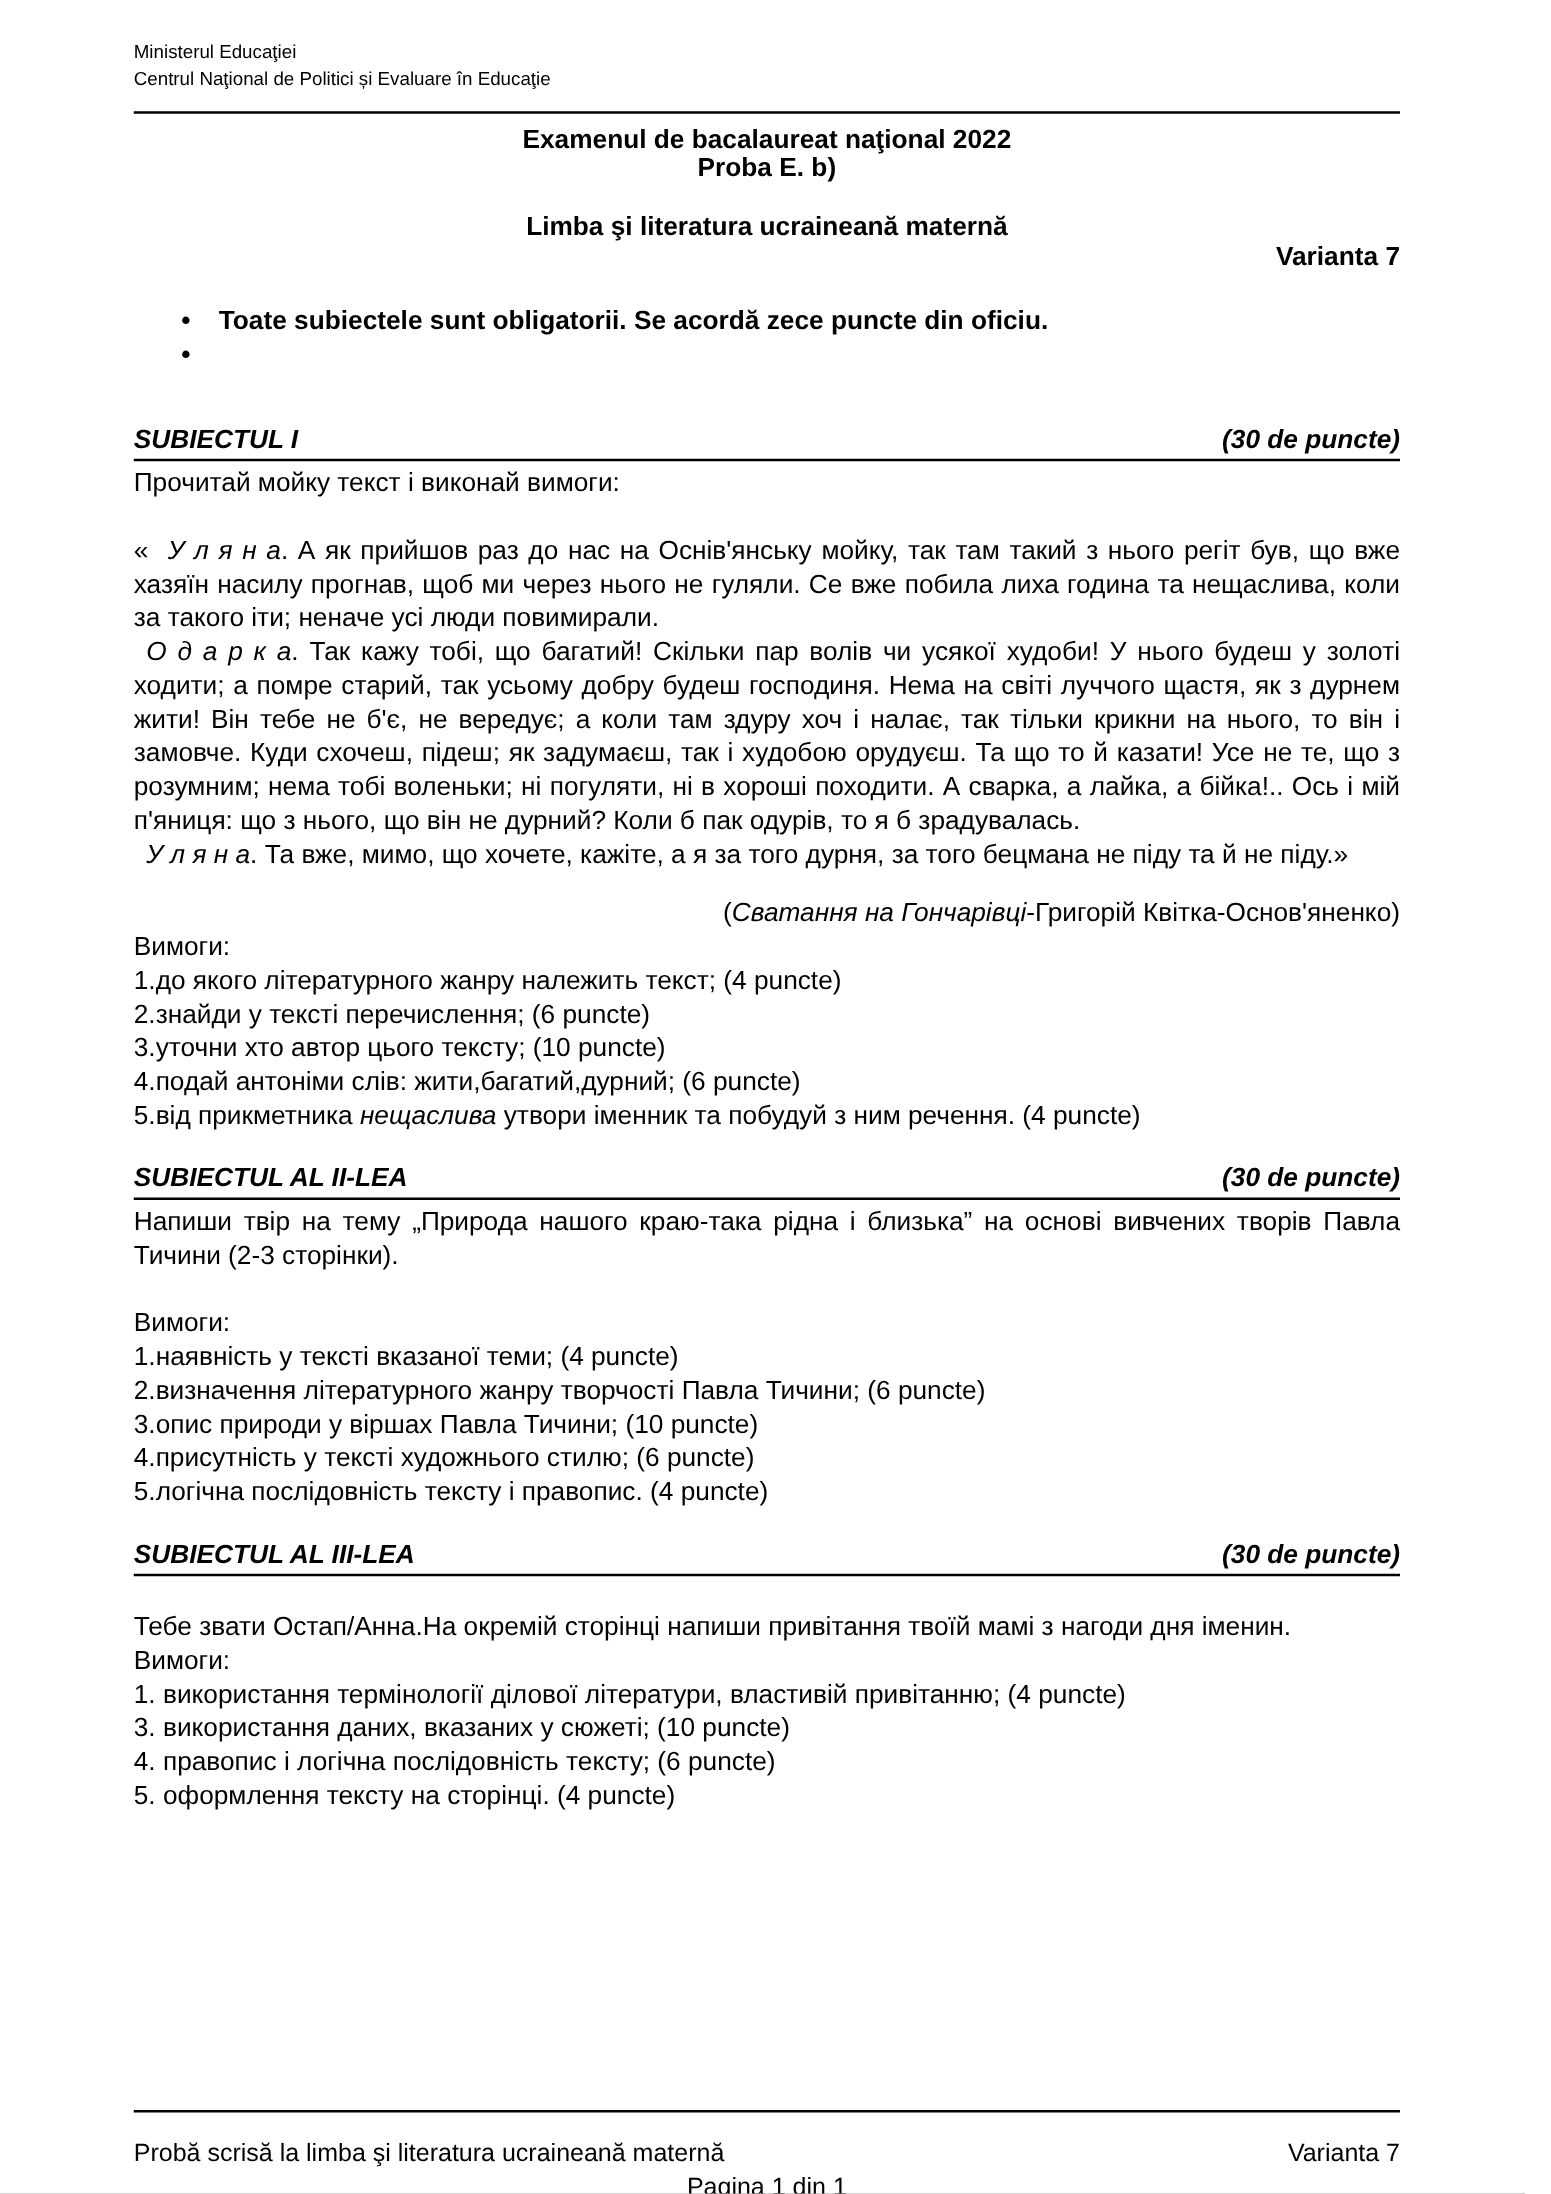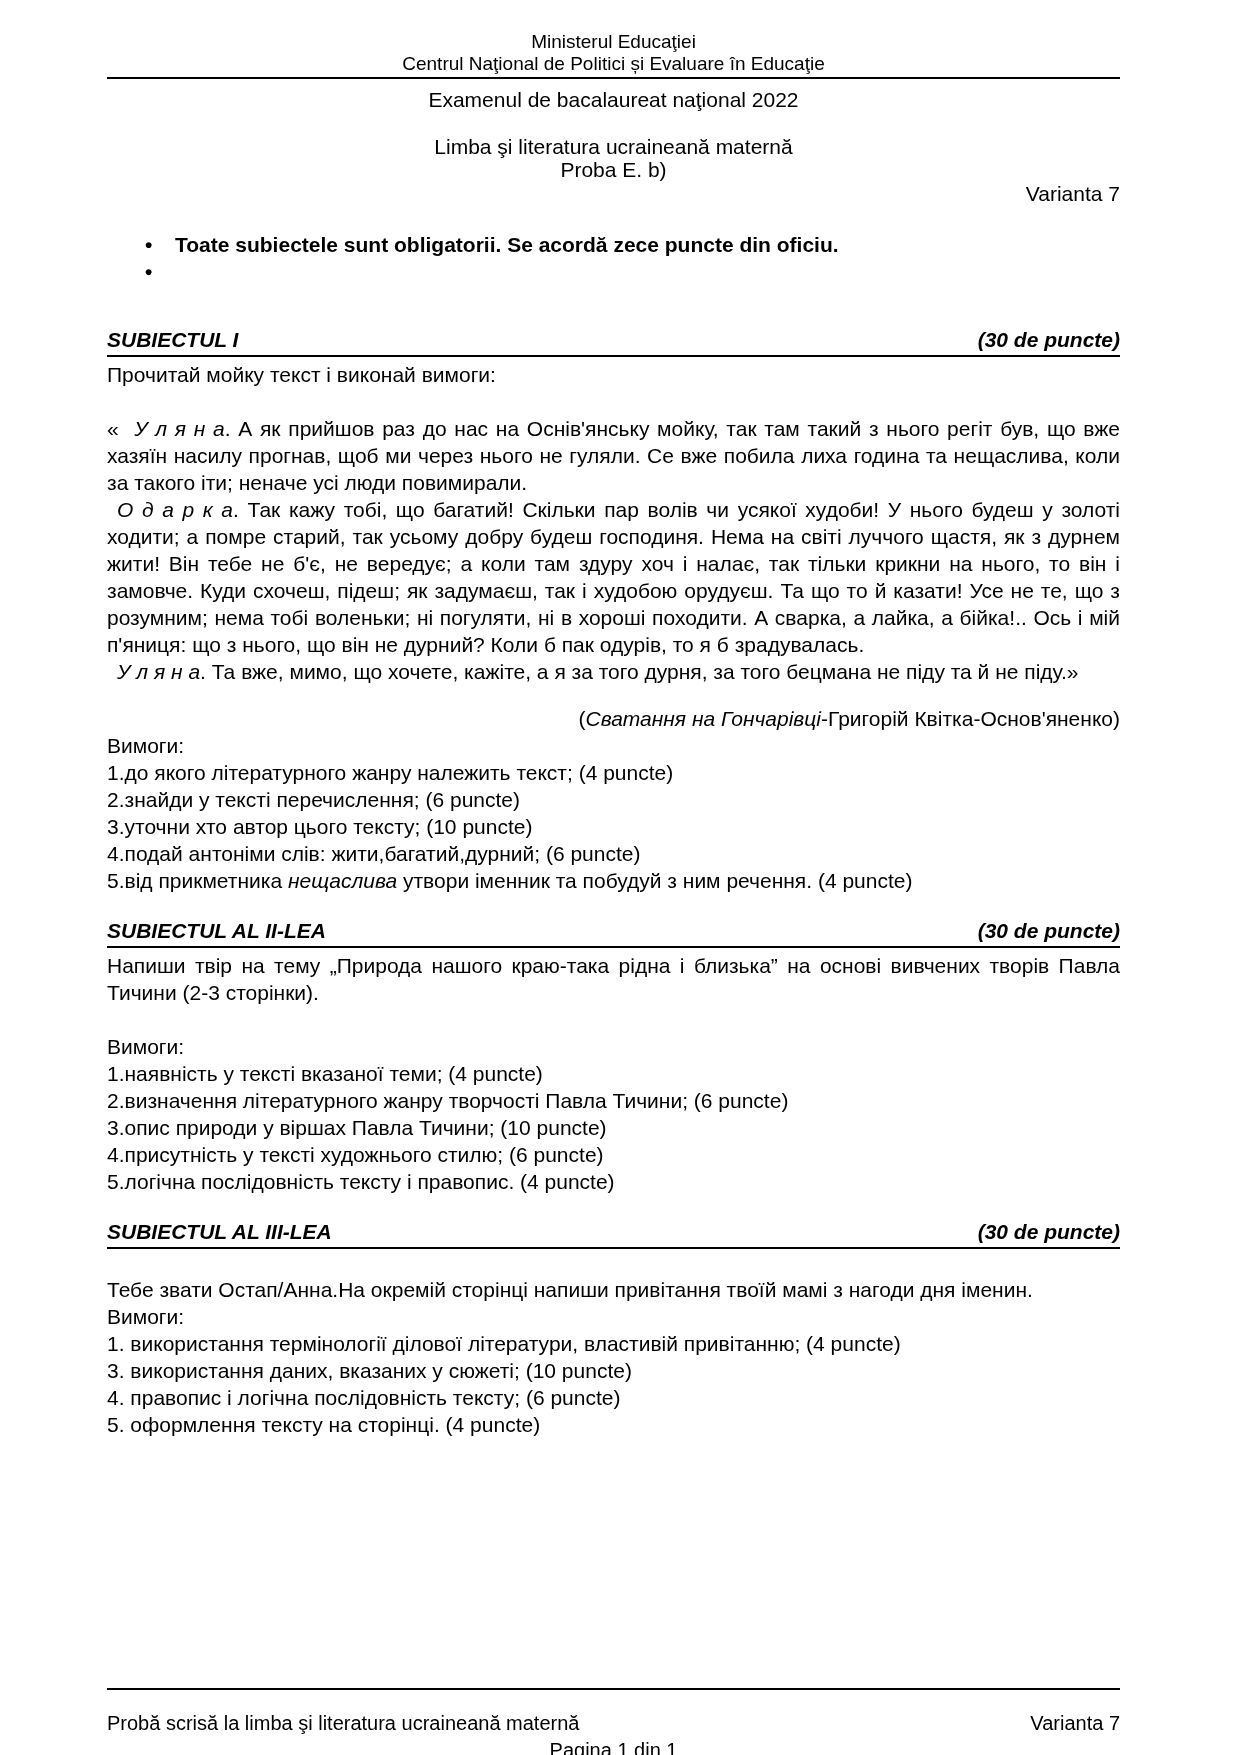--- a/index.html
+++ b/index.html
@@ -8,23 +8,23 @@
     position:relative;
     width:1241px; height:1755px;
     margin:0 auto;
     background:#fff;
     color:#000;
     font-family:"Liberation Sans","DejaVu Sans",sans-serif;
     font-size:21px; line-height:27px;
     overflow:hidden;
   }
   .content { padding:31px 121px 0 107px; }
-  .doc-header { text-align:center; font-size:19px; line-height:22px; border-bottom:2px solid #000; padding-bottom:2px; }
+  .doc-header { font-size:15px; line-height:22px; border-bottom:2px solid #000; padding-bottom:14px; }
   .title-block { margin-top:9px; }
-  .b { font-weight:normal; }
+  .b { font-weight:bold; }
   .c { text-align:center; }
   .title-line { font-size:21px; line-height:23px; }
   .subject-line { margin-top:24px; }
   .variant-line { text-align:right; margin-top:1px; }
   .notes { margin-top:26px; font-weight:bold; }
   .note { display:flex; padding-left:38px; }
   .note .bullet { width:30px; flex:0 0 30px; }
   .sec-head {
     display:flex; justify-content:space-between;
     font-weight:bold; line-height:22px;
@@ -54,22 +54,22 @@
 <div class="page">
   <div class="content">
 
     <div class="doc-header">
       <div>Ministerul Educaţiei</div>
       <div>Centrul Naţional de Politici și Evaluare în Educaţie</div>
     </div>
 
     <div class="title-block">
       <div class="b c title-line">Examenul de bacalaureat naţional 2022</div>
+      <div class="b c title-line">Proba E. b)</div>
       <div class="b c title-line subject-line">Limba şi literatura ucraineană maternă</div>
-      <div class="b c title-line">Proba E. b)</div>
       <div class="b title-line variant-line">Varianta 7</div>
     </div>
 
     <div class="notes">
       <div class="note">
         <span class="bullet">•</span>
         <span>Toate subiectele sunt obligatorii. Se acordă zece puncte din oficiu.</span>
       </div>
       <div class="note">
         <span class="bullet">•</span>

